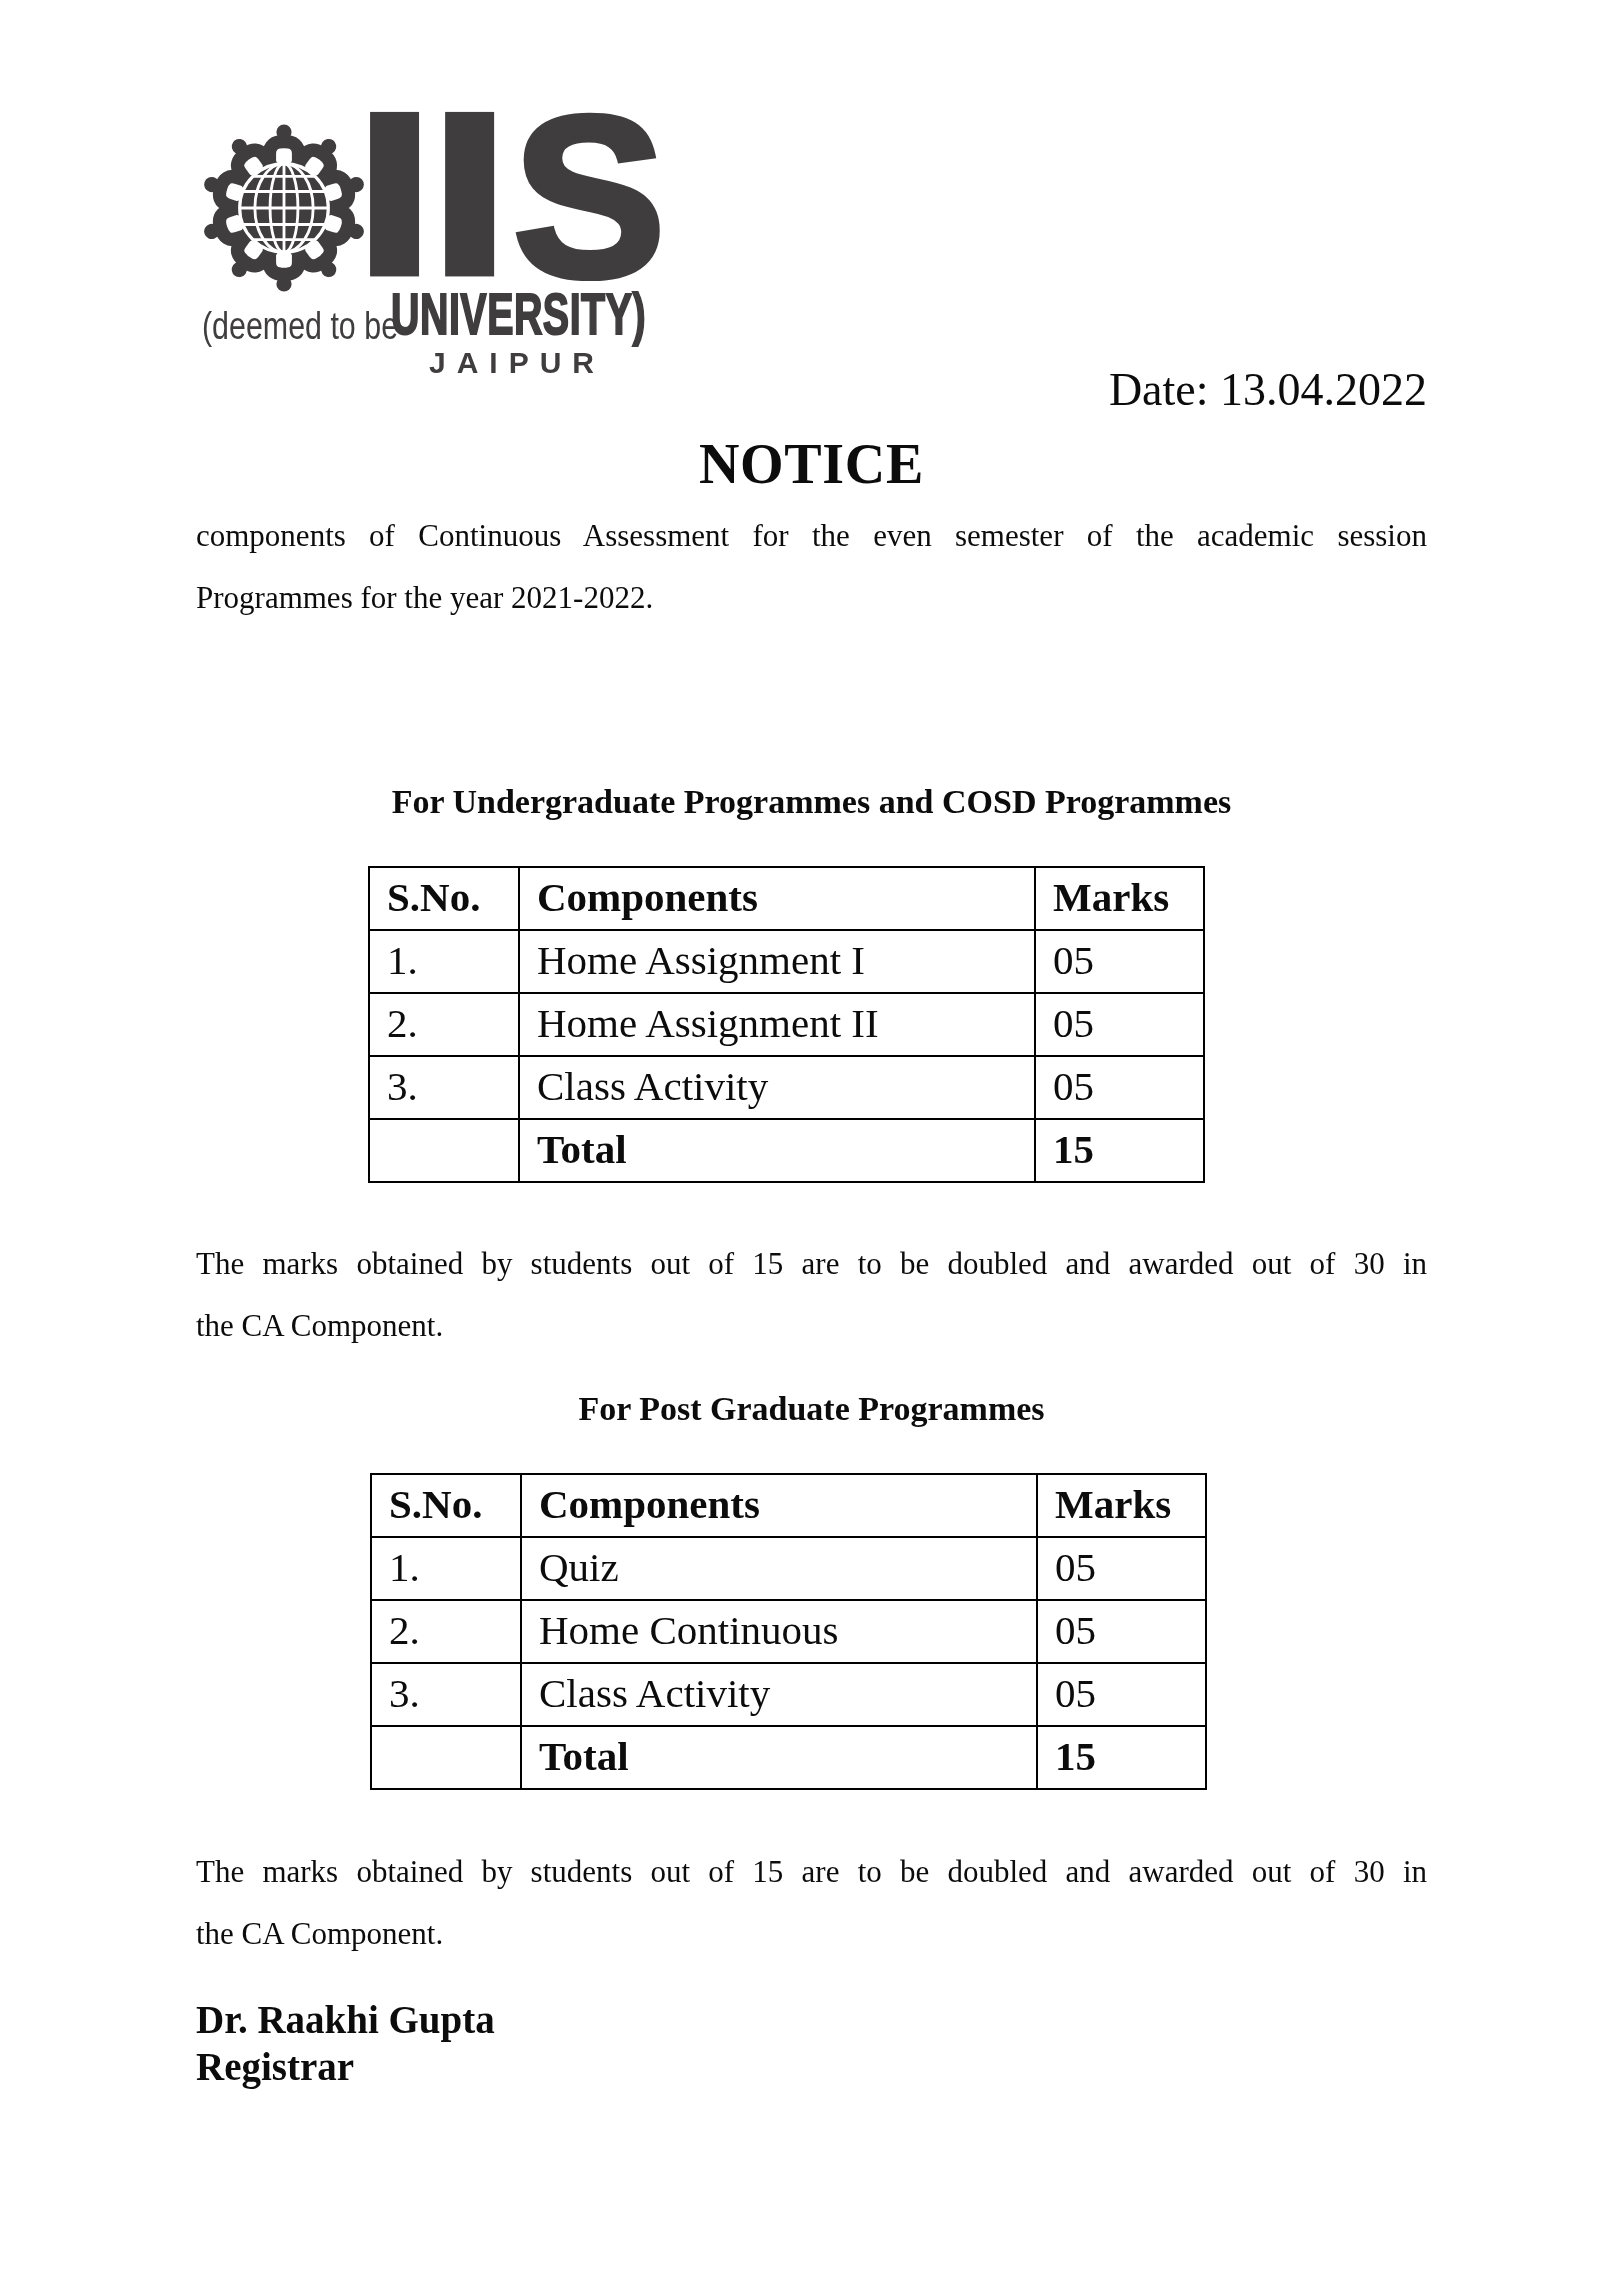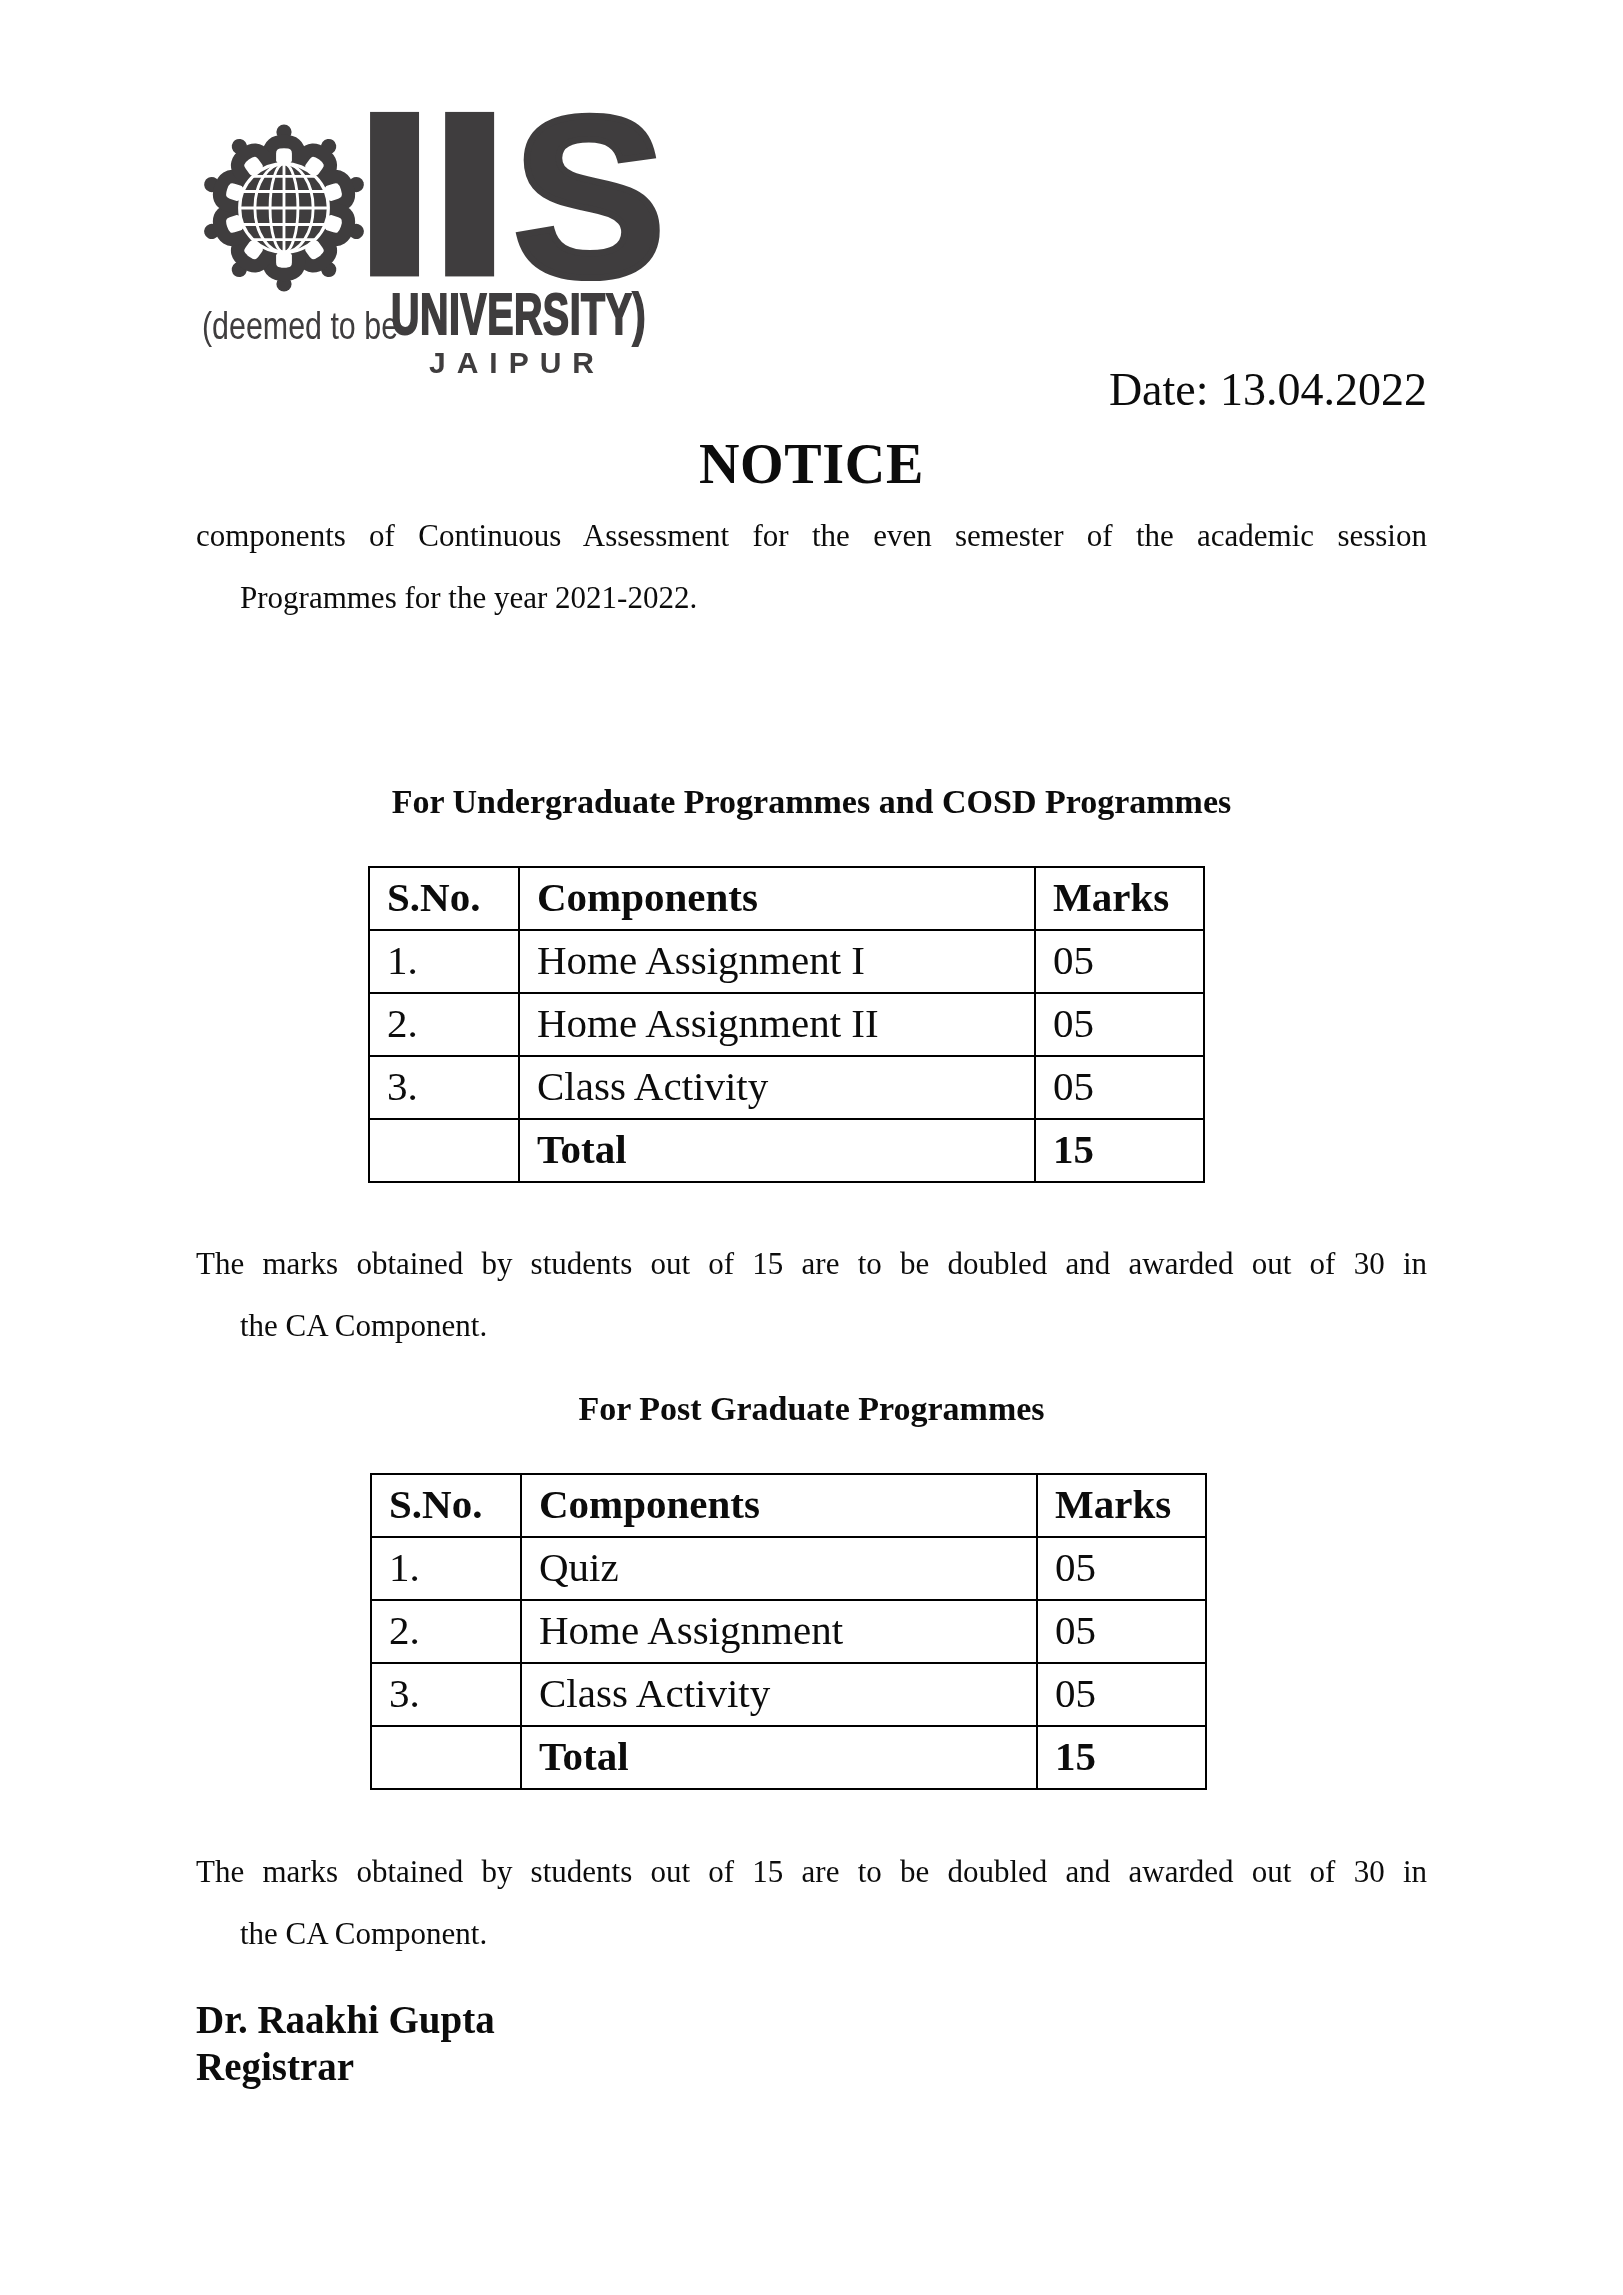--- a/index.html
+++ b/index.html
@@ -24,21 +24,21 @@
   }
 
   
   .date-line{ left:196px; top:369px; width:1231px; text-align:right; font-size:46px; line-height:41px;}
   .notice-title{ left:196px; top:432px; width:1231px; text-align:center;
                  font-size:56px; font-weight:bold; line-height:65px; letter-spacing:0.7px;}
 
   
   .para{ left:196px; width:1231px; font-size:31px; line-height:62px; }
   .jline{ text-align:justify; text-align-last:justify; }
-  .lline{ text-align:left;margin-left:44px; }
+  .lline{ text-align:left; }
   .sec-heading{ left:196px; width:1231px; text-align:center; font-weight:bold;
                 font-size:34px; line-height:62px; }
 
   
   table.doc-table{ border-collapse:collapse; table-layout:fixed; background:#fff; }
   table.doc-table td{
     border:2.6px solid #000; vertical-align:top; box-sizing:border-box;
     height:63px; padding:9.2px 6.5px 0 17px; font-size:41px; line-height:41px;
     overflow:hidden; white-space:nowrap;
   }
@@ -191,21 +191,21 @@
       <td class="hdr">Components</td>
       <td class="hdr">Marks</td>
     </tr>
     <tr>
       <td>1.</td>
       <td>Quiz</td>
       <td>05</td>
     </tr>
     <tr>
       <td>2.</td>
-      <td>Home Assignment</td>
+      <td>Home Continuous</td>
       <td>05</td>
     </tr>
     <tr>
       <td>3.</td>
       <td>Class Activity</td>
       <td>05</td>
     </tr>
     <tr>
       <td></td>
       <td class="total">Total</td>

